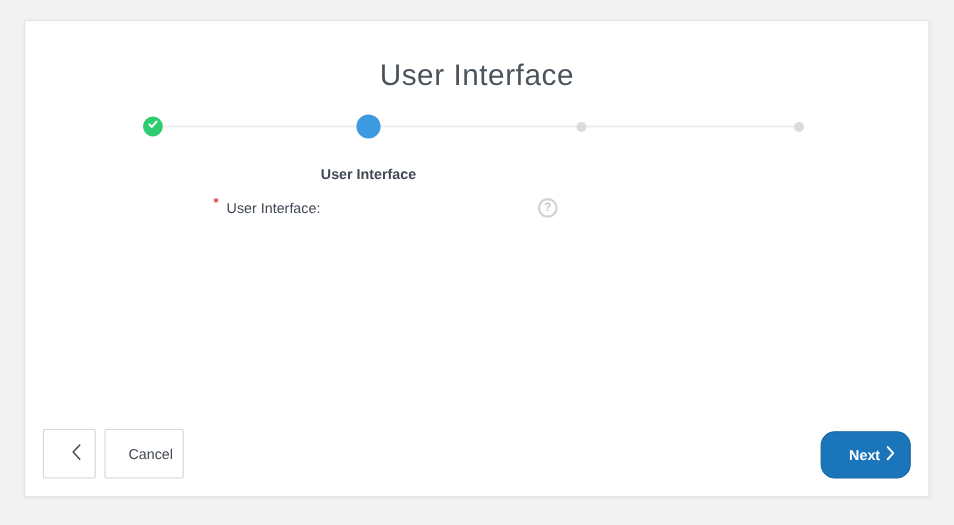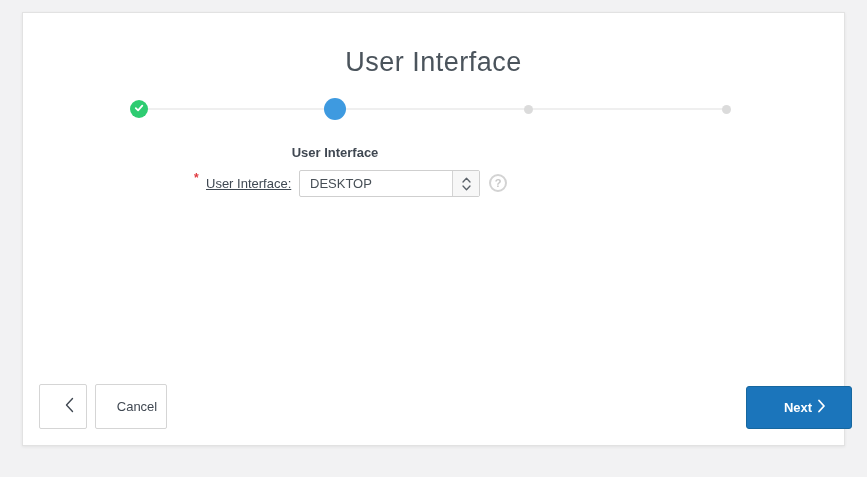--- a/index.html
+++ b/index.html
@@ -4,21 +4,21 @@
 <style>
   * { margin: 0; padding: 0; box-sizing: border-box; }
   html, body {
     width: 867px; height: 477px;
     background: #f2f2f3;
     font-family: "Liberation Sans", sans-serif;
     position: relative;
     overflow: hidden;
   }
   .card {
-    position: absolute; left: 22px; top: 12px;
+    position: absolute; left: 22px; top: 18px;
     width: 823px; height: 434px;
     background: #ffffff;
     border: 1px solid #e2e2e2;
     box-shadow: 0 1px 3px rgba(0,0,0,0.07);
   }
   .wizard-title {
     position: absolute; top: 34px; left: 0; right: 0;
     text-align: center;
     font-size: 27px; font-weight: 300;
     color: #4b545c;
@@ -49,21 +49,21 @@
     font-size: 13px; font-weight: bold;
     color: #404852;
   }
   
   .required-marker {
     position: absolute; left: 171px; top: 158px;
     color: #e0393f; font-size: 12px; font-weight: bold;
   }
   .form-label {
     position: absolute; left: 183px; top: 163px;
-    font-size: 13px; color: #3f4852; text-decoration: underline;
+    font-size: 13px; color: #3f4852;
   }
   .select-box {
     position: absolute; left: 276px; top: 157px;
     width: 181px; height: 27px;
     border: 1px solid #cfcfcf; border-radius: 2px;
     background: #fff;
     display: flex; align-items: stretch;
     cursor: pointer;
   }
   .select-value {
@@ -96,24 +96,24 @@
     border: 1px solid #d5d5d5;
     border-radius: 2px;
     font-family: "Liberation Sans", sans-serif;
     font-size: 13px; color: #404852;
     cursor: pointer;
     display: flex; align-items: center; justify-content: center; padding-left: 12px;
   }
   .btn-back  { left: 16px; top: 371px; width: 48px; height: 45px; }
   .btn-cancel{ left: 72px; top: 371px; width: 72px; height: 45px; }
   .btn-next {
-    left: 723px; top: 373px; width: 106px; height: 43px;
+    left: 723px; top: 373px; width: 82px; height: 43px;
     background: #1b75bb;
     border: 1px solid #16679f;
-    border-radius: 3px;
+    border-radius: 13px;
     color: #ffffff; font-weight: bold;
     gap: 5px;
   }
 </style>
 </head>
 <body>
 
 <div class="card">
 
   <h1 class="wizard-title">User Interface</h1>
@@ -130,29 +130,20 @@
 
   <div class="node node-current"></div>
   <div class="node node-dot node-dot-1"></div>
   <div class="node node-dot node-dot-2"></div>
 
   <div class="step-label">User Interface</div>
 
   <span class="required-marker">*</span>
   <label class="form-label">User Interface:</label>
 
-  <div class="select-box">
-    <span class="select-value">DESKTOP</span>
-    <span class="select-arrows">
-      <svg width="11" height="16" viewBox="0 0 11 16">
-        <polyline points="2,6 5.5,2.2 9,6" fill="none" stroke="#5a6168" stroke-width="1.3" stroke-linecap="round" stroke-linejoin="round"></polyline>
-        <polyline points="2,10 5.5,13.8 9,10" fill="none" stroke="#5a6168" stroke-width="1.3" stroke-linecap="round" stroke-linejoin="round"></polyline>
-      </svg>
-    </span>
-  </div>
 
   <div class="help-icon">?</div>
 
   <button class="btn btn-back">
     <span>
       <svg width="13" height="18" viewBox="0 0 13 18">
         <polyline points="9.5,2.5 3.5,9 9.5,15.5" fill="none" stroke="#404852" stroke-width="1.4" stroke-linecap="round" stroke-linejoin="round"></polyline>
       </svg>
     </span>
   </button>

